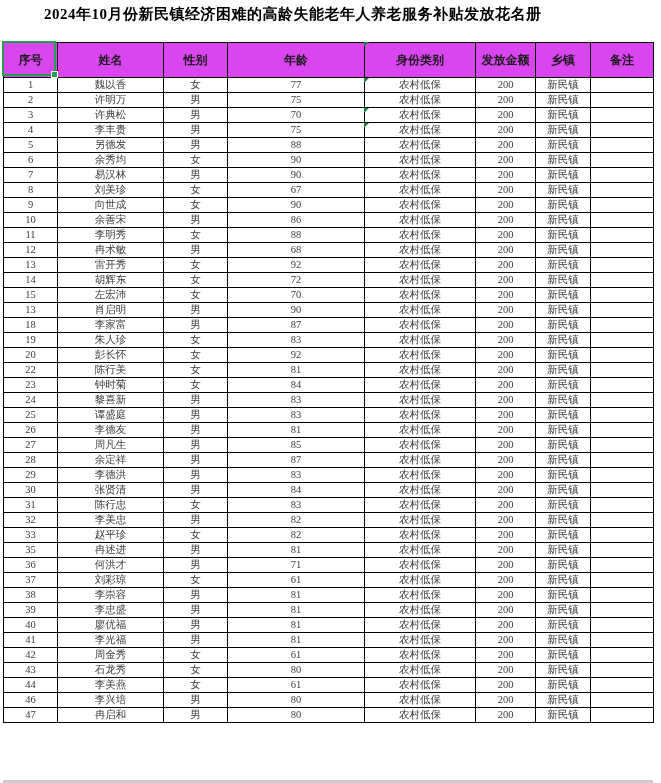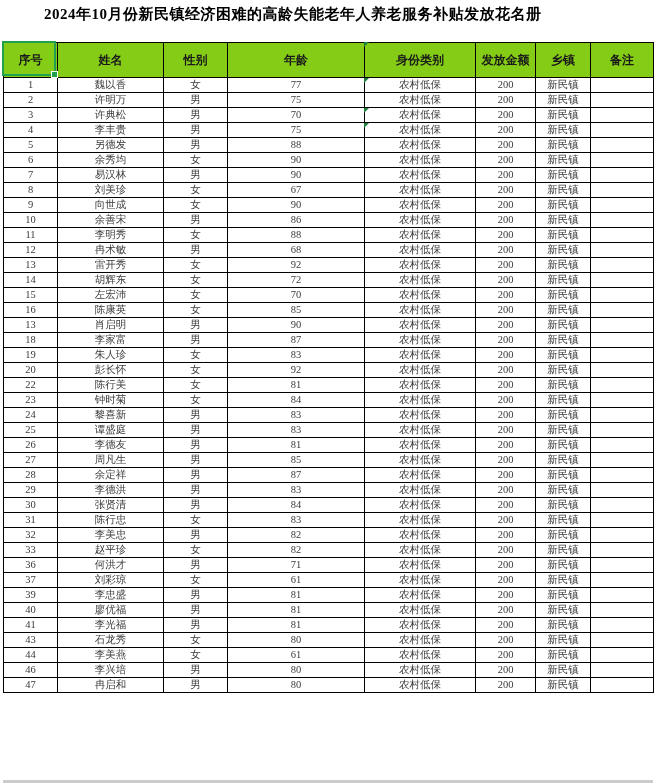--- a/index.html
+++ b/index.html
@@ -34,21 +34,21 @@
     text-align: center;
     vertical-align: middle;
     overflow: hidden;
     white-space: nowrap;
   }
   table.roster th {
     height: 34px;
     font-size: 12px;
     font-weight: bold;
     color: #1a1a1a;
-    background: #84cc16;
+    background: #d946ef;
   }
   table.roster td {
     height: 14px;
     line-height: 14px;
     font-size: 10.5px;
     font-weight: normal;
     color: #3a3a3a;
     background: #ffffff;
   }
   
@@ -254,30 +254,20 @@
         <td>15</td>
         <td>左宏沛</td>
         <td>女</td>
         <td>70</td>
         <td>农村低保</td>
         <td>200</td>
         <td>新民镇</td>
         <td></td>
       </tr>
       <tr>
-        <td>16</td>
-        <td>陈康英</td>
-        <td>女</td>
-        <td>85</td>
-        <td>农村低保</td>
-        <td>200</td>
-        <td>新民镇</td>
-        <td></td>
-      </tr>
-      <tr>
         <td>13</td>
         <td>肖启明</td>
         <td>男</td>
         <td>90</td>
         <td>农村低保</td>
         <td>200</td>
         <td>新民镇</td>
         <td></td>
       </tr>
       <tr>
@@ -424,40 +414,60 @@
         <td>33</td>
         <td>赵平珍</td>
         <td>女</td>
         <td>82</td>
         <td>农村低保</td>
         <td>200</td>
         <td>新民镇</td>
         <td></td>
       </tr>
       <tr>
+        <td>35</td>
+        <td>冉述进</td>
+        <td>男</td>
+        <td>81</td>
+        <td>农村低保</td>
+        <td>200</td>
+        <td>新民镇</td>
+        <td></td>
+      </tr>
+      <tr>
         <td>36</td>
         <td>何洪才</td>
         <td>男</td>
         <td>71</td>
         <td>农村低保</td>
         <td>200</td>
         <td>新民镇</td>
         <td></td>
       </tr>
       <tr>
         <td>37</td>
         <td>刘彩琼</td>
         <td>女</td>
         <td>61</td>
         <td>农村低保</td>
         <td>200</td>
         <td>新民镇</td>
         <td></td>
       </tr>
       <tr>
+        <td>38</td>
+        <td>李崇容</td>
+        <td>男</td>
+        <td>81</td>
+        <td>农村低保</td>
+        <td>200</td>
+        <td>新民镇</td>
+        <td></td>
+      </tr>
+      <tr>
         <td>39</td>
         <td>李忠盛</td>
         <td>男</td>
         <td>81</td>
         <td>农村低保</td>
         <td>200</td>
         <td>新民镇</td>
         <td></td>
       </tr>
       <tr>
@@ -468,20 +478,30 @@
         <td>农村低保</td>
         <td>200</td>
         <td>新民镇</td>
         <td></td>
       </tr>
       <tr>
         <td>41</td>
         <td>李光福</td>
         <td>男</td>
         <td>81</td>
+        <td>农村低保</td>
+        <td>200</td>
+        <td>新民镇</td>
+        <td></td>
+      </tr>
+      <tr>
+        <td>42</td>
+        <td>周金秀</td>
+        <td>女</td>
+        <td>61</td>
         <td>农村低保</td>
         <td>200</td>
         <td>新民镇</td>
         <td></td>
       </tr>
       <tr>
         <td>43</td>
         <td>石龙秀</td>
         <td>女</td>
         <td>80</td>

